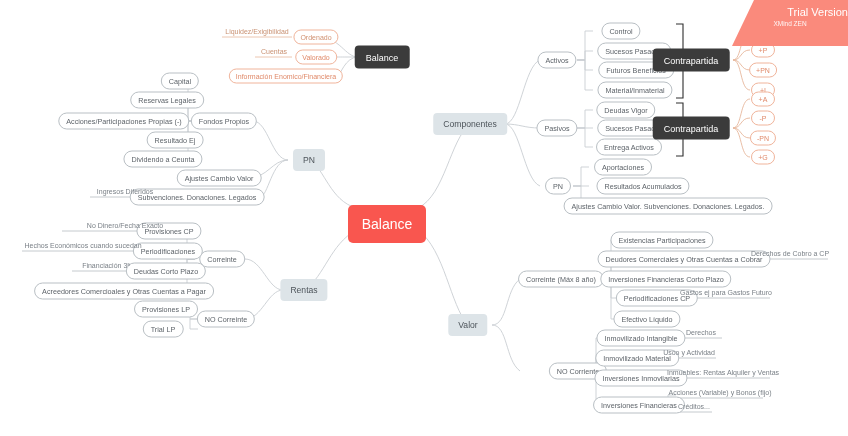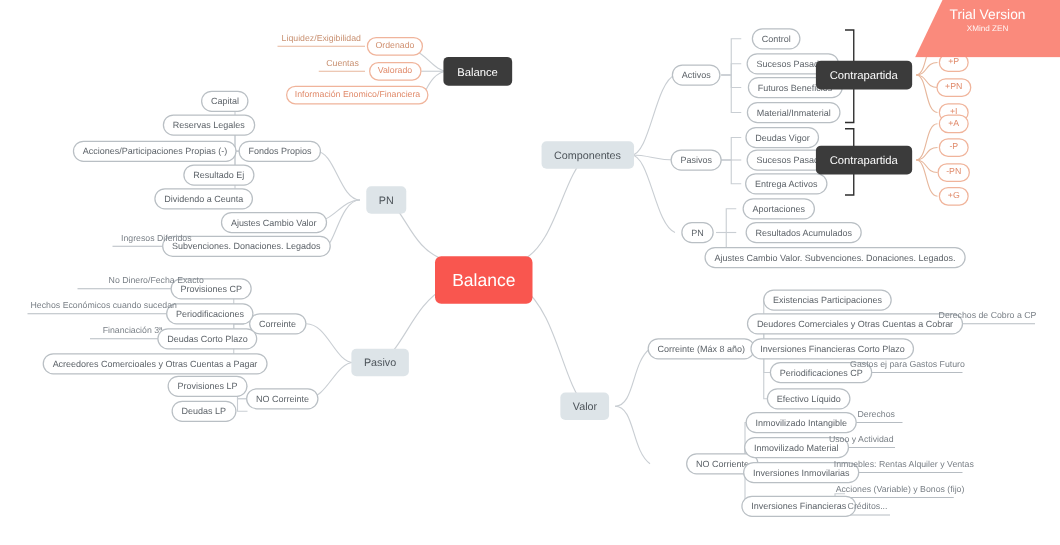--- a/index.html
+++ b/index.html
@@ -52,21 +52,21 @@
     padding-bottom:2px;
   }
   .anno.orange{color:#c99172;}
   
   #trial{
     position:absolute;right:0;top:0;width:116px;height:46px;
     background:#fa8a7c;color:#ffffff;
     clip-path:polygon(22px 0,116px 0,116px 46px,0 46px);
     text-align:center;box-sizing:border-box;padding-top:5px;
   }
-  #trial .t1{font-size:11px;display:block;line-height:14px;}
+  #trial .t1{font-size:11px;display:block;line-height:14px;text-align:right;}
   #trial .t2{font-size:6.5px;display:block;line-height:10px;opacity:.92;}
 </style>
 </head>
 <body>
 
 <svg id="map" viewBox="0 0 848 436" xmlns="http://www.w3.org/2000/svg">
   <g fill="none" stroke="#c9ced3" stroke-width="0.9">
 
     <path d="M356,208 C330,200 325,170 310,160"></path>
     <path d="M356,230 C330,245 325,275 305,290"></path>
@@ -188,30 +188,30 @@
 <div class="pill" style="left:219px;top:178px">Ajustes Cambio Valor</div>
 <div class="pill" style="left:197px;top:197px">Subvenciones. Donaciones. Legados</div>
 <div class="anno" style="left:125px;top:192px">Ingresos Diferidos</div>
 
 <div class="pill" style="left:180px;top:81px">Capital</div>
 <div class="pill" style="left:167px;top:100px">Reservas Legales</div>
 <div class="pill" style="left:124px;top:121px">Acciones/Participaciones Propias (-)</div>
 <div class="pill" style="left:175px;top:140px">Resultado Ej</div>
 <div class="pill" style="left:163px;top:159px">Dividendo a Ceunta</div>
 
-<div class="slab" style="left:304px;top:290px">Pasivo</div>
+<div class="slab" style="left:304px;top:290px">Rentas</div>
 <div class="pill" style="left:222px;top:259px">Correinte</div>
 <div class="pill" style="left:226px;top:319px">NO Correinte</div>
 
 <div class="pill" style="left:169px;top:231px">Provisiones CP</div>
 <div class="pill" style="left:168px;top:251px">Periodificaciones</div>
 <div class="pill" style="left:166px;top:271px">Deudas Corto Plazo</div>
 <div class="pill" style="left:124px;top:291px">Acreedores Comercioales y Otras Cuentas a Pagar</div>
 <div class="pill" style="left:166px;top:309px">Provisiones LP</div>
-<div class="pill" style="left:163px;top:329px">Deudas LP</div>
+<div class="pill" style="left:163px;top:329px">Trial LP</div>
 
 <div class="anno" style="left:125px;top:226px">No Dinero/Fecha Exacto</div>
 <div class="anno" style="left:83px;top:246px">Hechos Económicos cuando sucedan</div>
 <div class="anno" style="left:106px;top:266px">Financiación 3ª</div>
 
 <div class="slab" style="left:470px;top:124px">Componentes</div>
 <div class="pill" style="left:557px;top:60px">Activos</div>
 <div class="pill" style="left:557px;top:128px">Pasivos</div>
 <div class="pill" style="left:558px;top:186px">PN</div>
 

